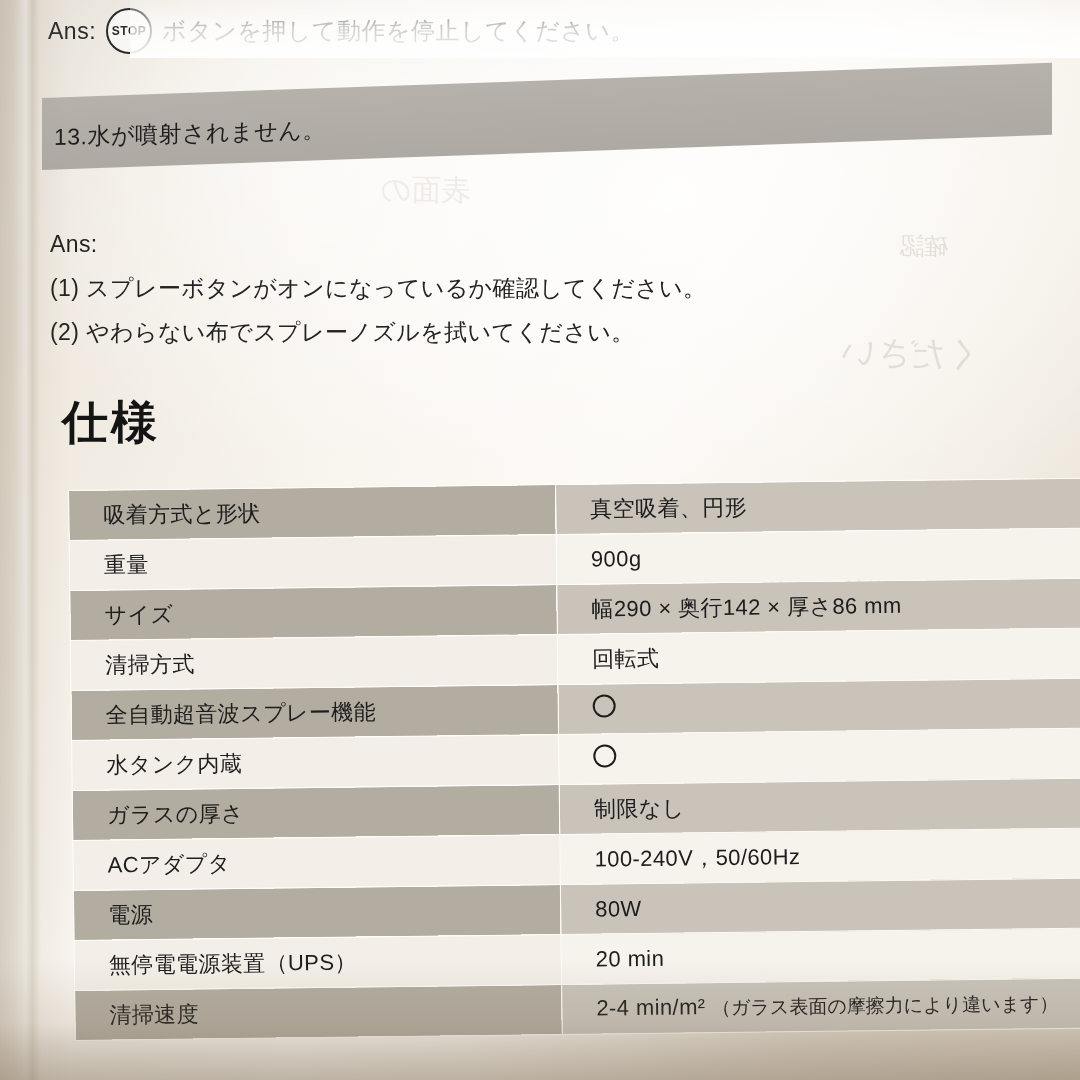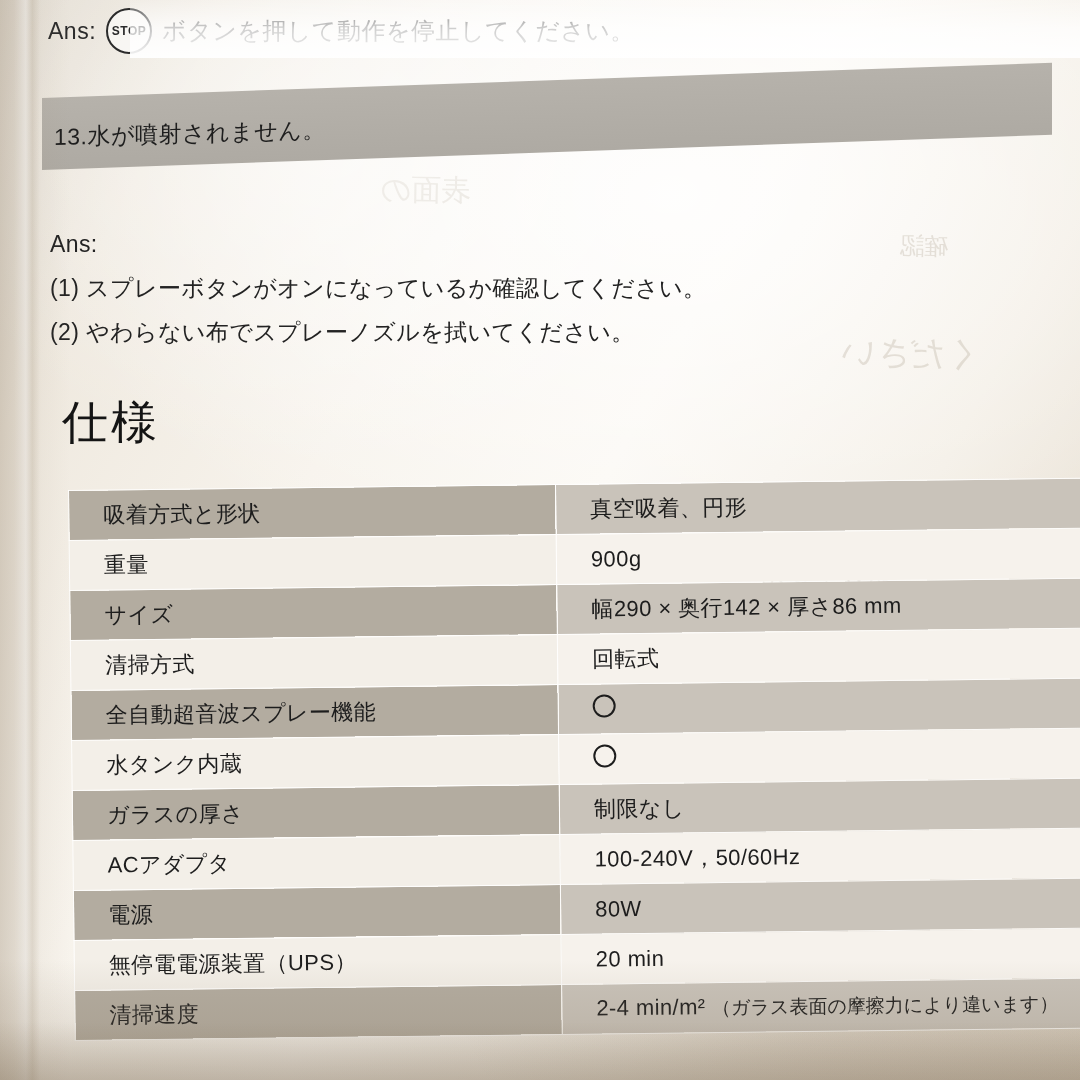--- a/index.html
+++ b/index.html
@@ -147,21 +147,21 @@
     color: #232323;
     letter-spacing: 0.4px;
   }
   .ans-block div { white-space: nowrap; }
 
   .spec-title {
     position: absolute;
     left: 62px;
     top: 392px;
     font-size: 46px;
-    font-weight: 400;
+    font-weight: 700;
     letter-spacing: 3px;
     color: #141414;
     font-family: "DejaVu Sans", sans-serif;
   }
 
   
   .table-wrap {
     position: absolute;
     left: 68px;
     top: 490px;

